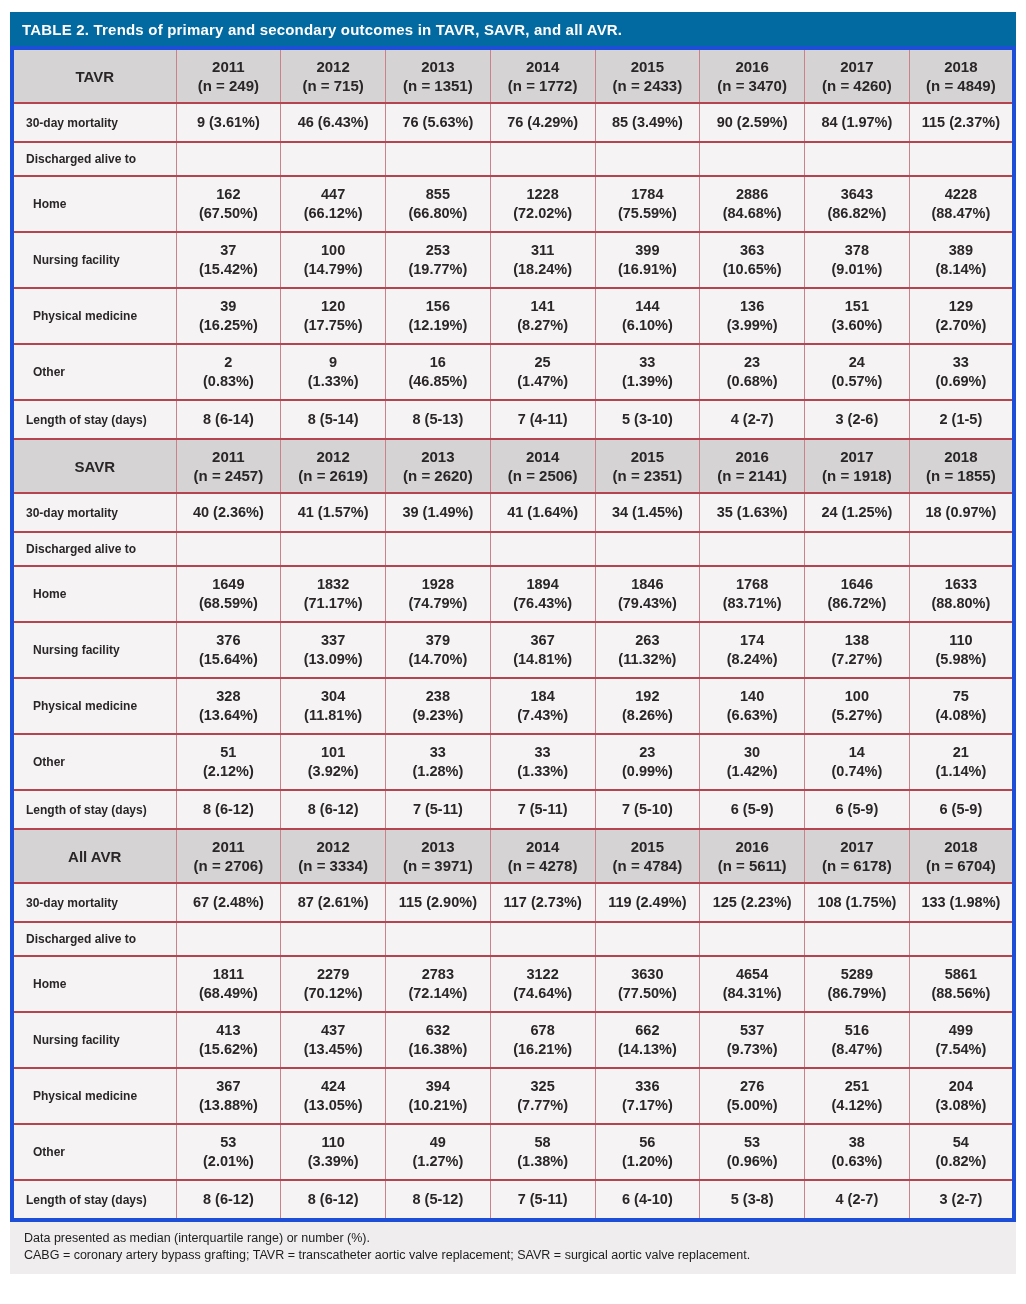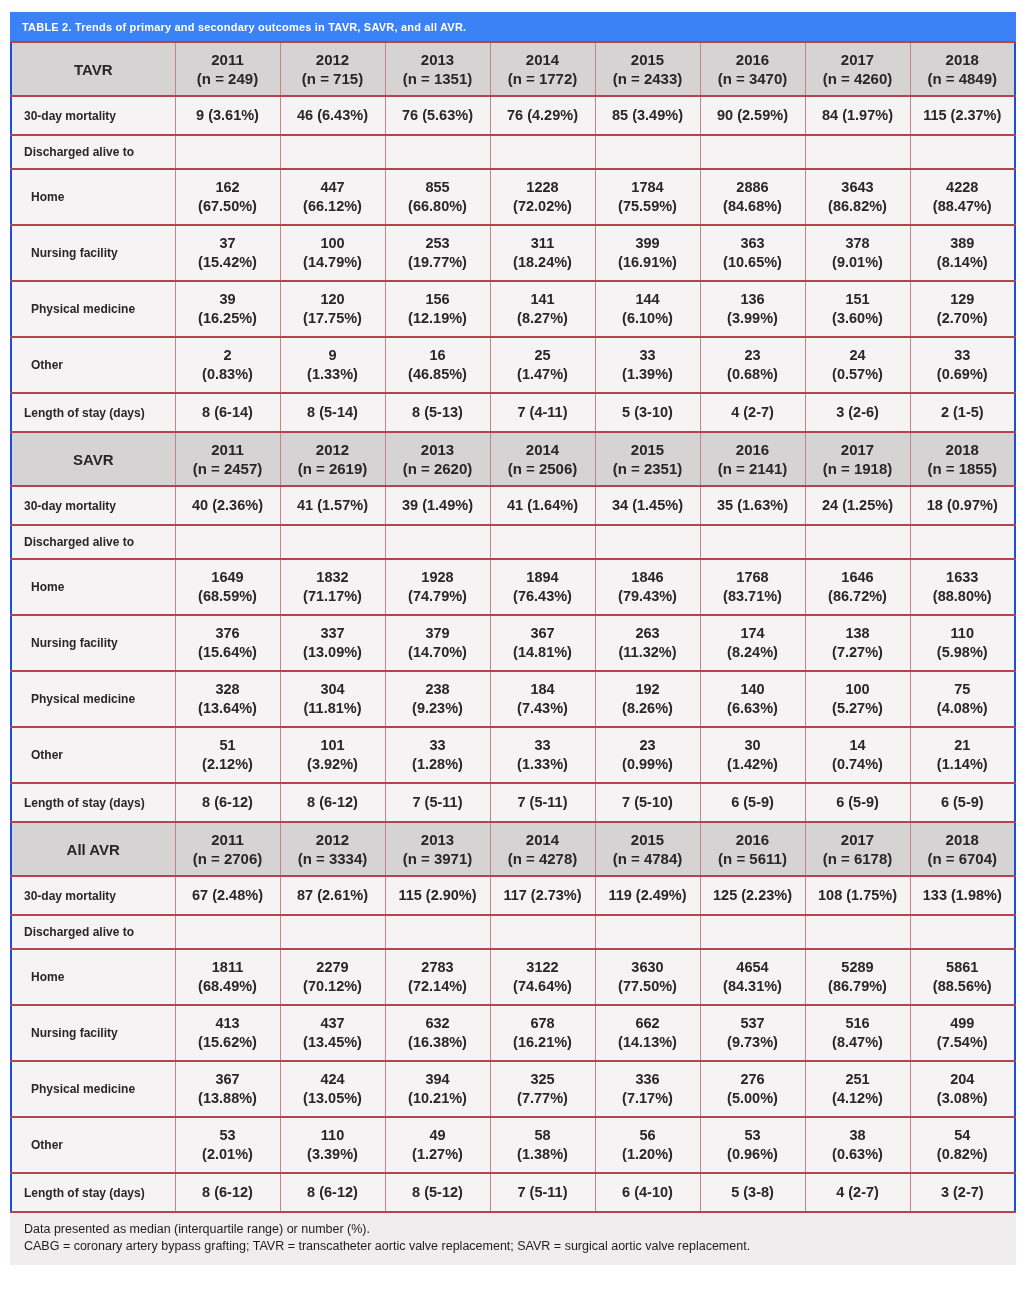--- a/index.html
+++ b/index.html
@@ -1,27 +1,27 @@
 <!DOCTYPE html>
 <html><head>
 <meta charset="utf-8">
 <style>
   html, body { margin:0; padding:0; background:#ffffff; }
   body { font-family:"Liberation Sans", sans-serif; color:#2a2627; }
   .page { width:1026px; height:1304px; box-sizing:border-box; padding:12px 10px 0 10px; background:#ffffff; }
 
   .title-bar {
-    background:#3b82f6; color:#ffffff;
+    background:#0369a1; color:#ffffff;
     padding:9px 12px 8px 12px;
-    font-size:11px; font-weight:bold; letter-spacing:0.2px;
+    font-size:15px; font-weight:bold; letter-spacing:0.2px;
   }
 
   table.outcomes {
     border-collapse:collapse; width:100%; table-layout:fixed;
-    background:#f5f3f3; border:2px solid #1d4ed8;
+    background:#f5f3f3; border:4px solid #1d4ed8;
   }
   th, td {
     border-left:1px solid #c9828b; border-right:1px solid #c9828b;
     border-top:2px solid #b34450; border-bottom:2px solid #b34450;
     vertical-align:middle;
   }
   tr.section-header th {
     background:#d5d3d4; font-weight:bold; font-size:15px; line-height:19px;
     text-align:center; white-space:pre-line; padding:7px 3px; color:#2a2627;
   }

